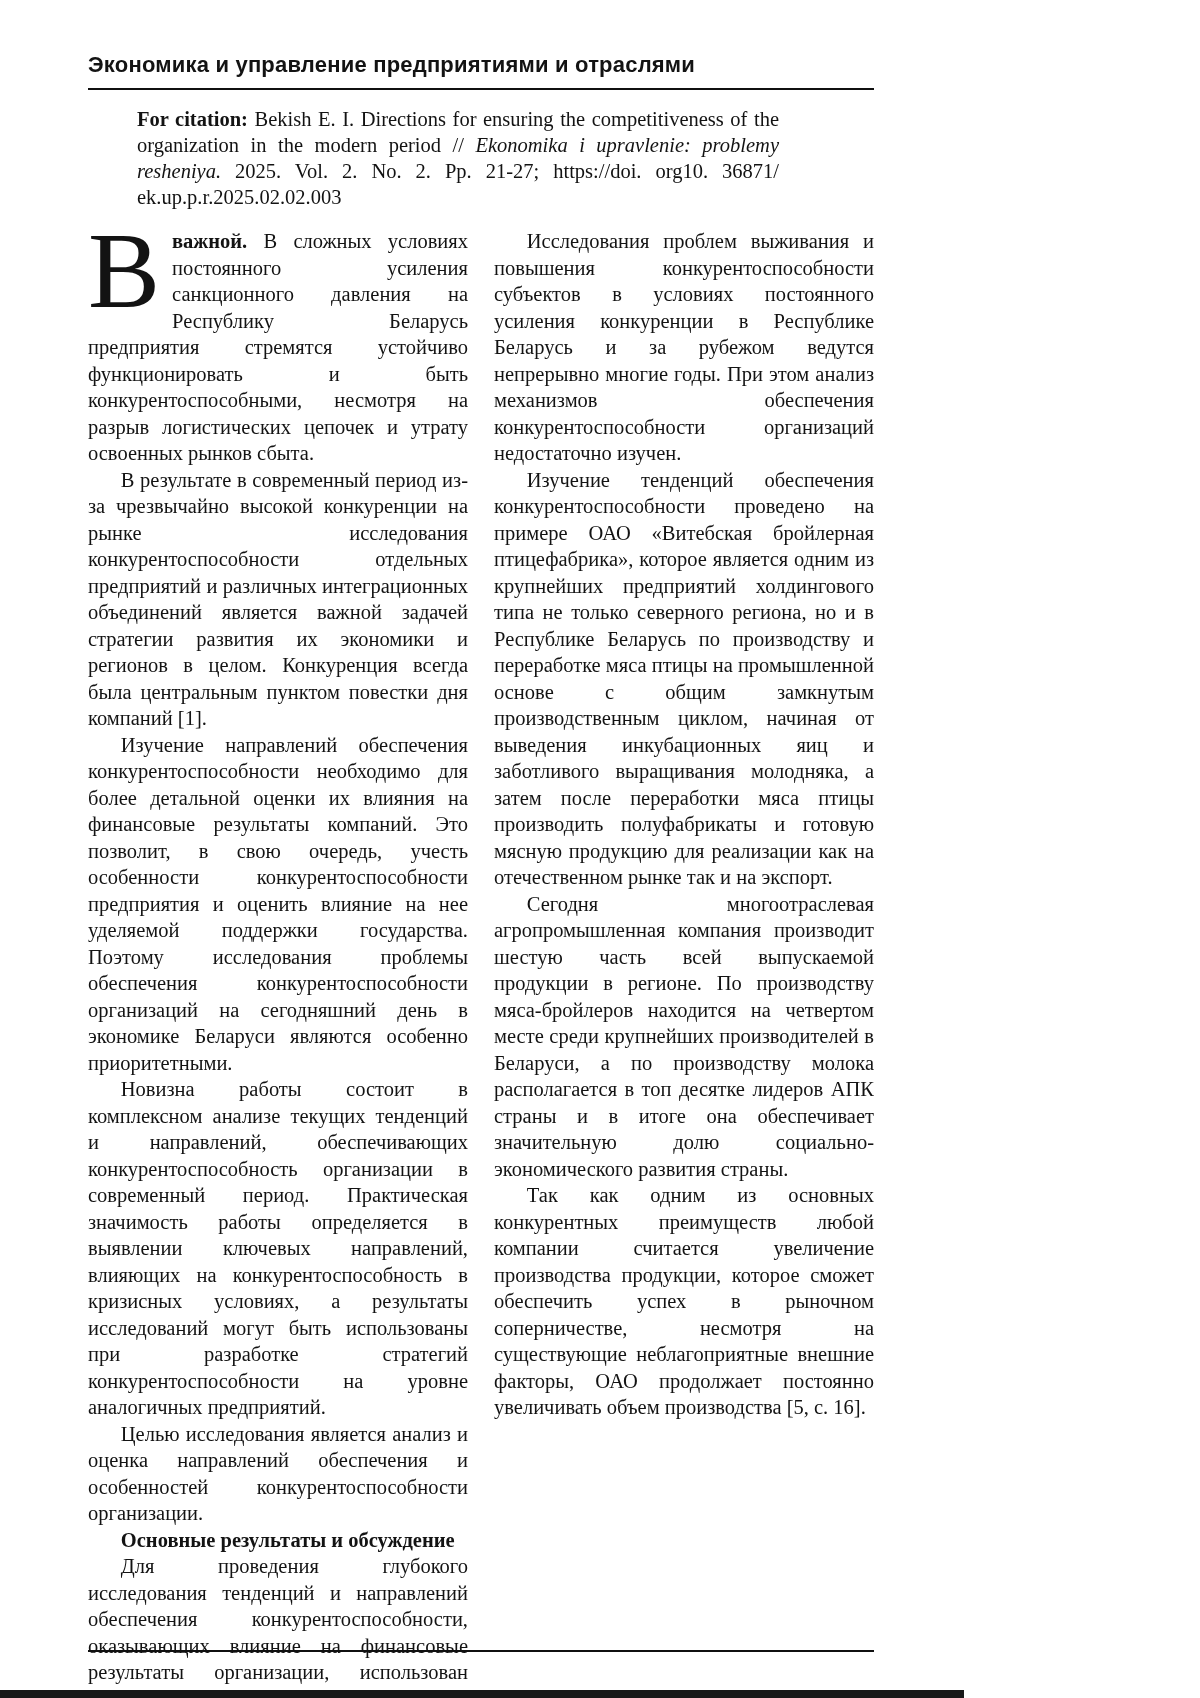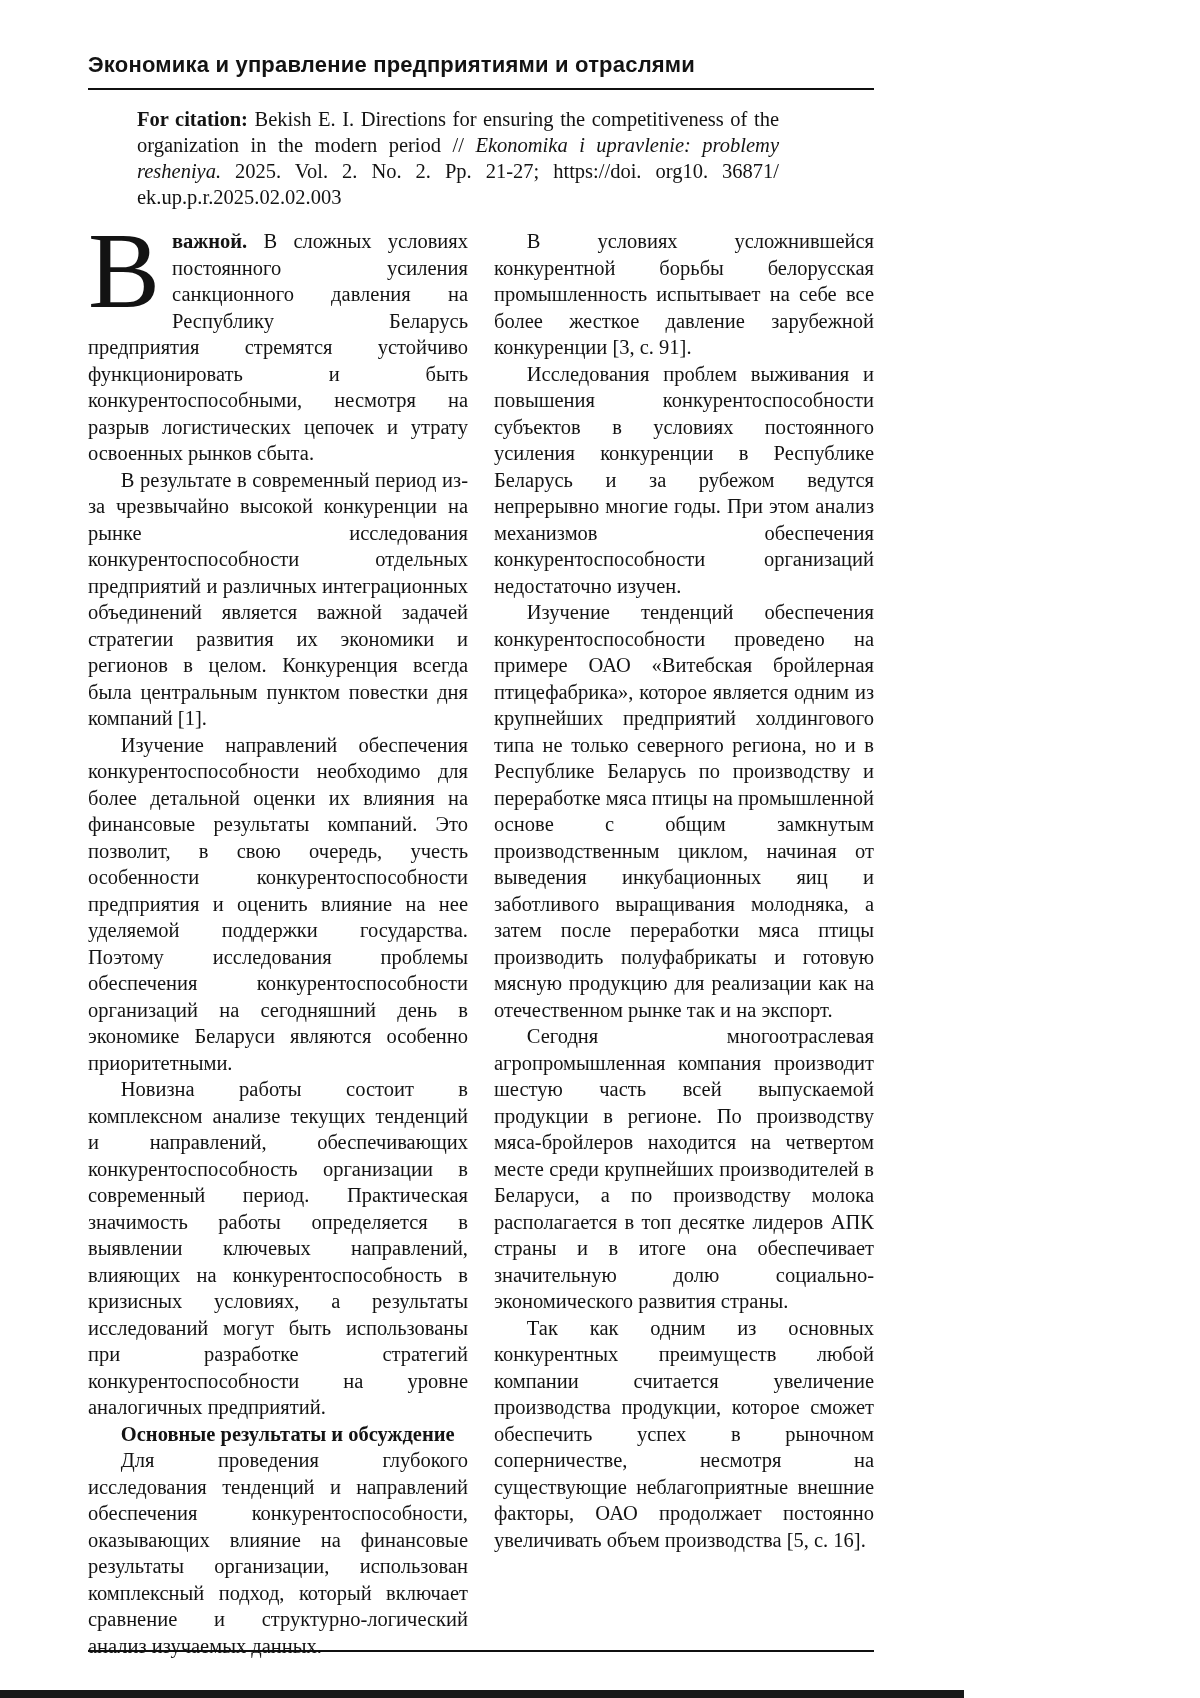--- a/index.html
+++ b/index.html
@@ -86,26 +86,26 @@
 
   <section class="citation"><span class="bold">For citation:</span><span> Bekish E. I. Directions for ensuring the competitiveness of the organization in the modern period // </span><span class="italic">Ekonomika i upravlenie: problemy resheniya.</span><span> 2025. Vol. 2. No. 2. Pp. 21-27; https://doi. org10. 36871/ ek.up.p.r.2025.02.02.003</span></section>
 
   <main class="columns">
 
     <div class="col">
       <p class="para no-indent"><span class="dropcap">В</span><span class="bold">важной.</span><span> В сложных условиях постоянного усиления санкционного давления на Республику Беларусь предприятия стремятся устойчиво функционировать и быть конкурентоспособными, несмотря на разрыв логистических цепочек и утрату освоенных рынков сбыта.</span></p>
       <p class="para">В результате в современный период из-за чрезвычайно высокой конкуренции на рынке исследования конкурентоспособности отдельных предприятий и различных интеграционных объединений является важной задачей стратегии развития их экономики и регионов в целом. Конкуренция всегда была центральным пунктом повестки дня компаний [1].</p>
       <p class="para">Изучение направлений обеспечения конкурентоспособности необходимо для более детальной оценки их влияния на финансовые результаты компаний. Это позволит, в свою очередь, учесть особенности конкурентоспособности предприятия и оценить влияние на нее уделяемой поддержки государства. Поэтому исследования проблемы обеспечения конкурентоспособности организаций на сегодняшний день в экономике Беларуси являются особенно приоритетными.</p>
       <p class="para">Новизна работы состоит в комплексном анализе текущих тенденций и направлений, обеспечивающих конкурентоспособность организации в современный период. Практическая значимость работы определяется в выявлении ключевых направлений, влияющих на конкурентоспособность в кризисных условиях, а результаты исследований могут быть использованы при разработке стратегий конкурентоспособности на уровне аналогичных предприятий.</p>
+      <p class="para">Целью исследования является анализ и оценка направлений обеспечения и особенностей конкурентоспособности организации.</p>
       <p class="para heading">Основные результаты и обсуждение</p>
       <p class="para">Для проведения глубокого исследования тенденций и направлений обеспечения конкурентоспособности, оказывающих влияние на финансовые результаты организации, использован комплексный подход, который включает сравнение и структурно-логический анализ изучаемых данных.</p>
     </div>
 
     <div class="col">
-      <p class="para">В условиях усложнившейся конкурентной борьбы белорусская промышленность испытывает на себе все более жесткое давление зарубежной конкуренции [3, с. 91].</p>
       <p class="para">Исследования проблем выживания и повышения конкурентоспособности субъектов в условиях постоянного усиления конкуренции в Республике Беларусь и за рубежом ведутся непрерывно многие годы. При этом анализ механизмов обеспечения конкурентоспособности организаций недостаточно изучен.</p>
       <p class="para">Изучение тенденций обеспечения конкурентоспособности проведено на примере ОАО «Витебская бройлерная птицефабрика», которое является одним из крупнейших предприятий холдингового типа не только северного региона, но и в Республике Беларусь по производству и переработке мяса птицы на промышленной основе с общим замкнутым производственным циклом, начиная от выведения инкубационных яиц и заботливого выращивания молодняка, а затем после переработки мяса птицы производить полуфабрикаты и готовую мясную продукцию для реализации как на отечественном рынке так и на экспорт.</p>
       <p class="para">Сегодня многоотраслевая агропромышленная компания производит шестую часть всей выпускаемой продукции в регионе. По производству мяса-бройлеров находится на четвертом месте среди крупнейших производителей в Беларуси, а по производству молока располагается в топ десятке лидеров АПК страны и в итоге она обеспечивает значительную долю социально-экономического развития страны.</p>
       <p class="para">Так как одним из основных конкурентных преимуществ любой компании считается увеличение производства продукции, которое сможет обеспечить успех в рыночном соперничестве, несмотря на существующие неблагоприятные внешние факторы, ОАО продолжает постоянно увеличивать объем производства [5, с. 16].</p>
     </div>
 
   </main>
 
   <footer>
     <div class="rule footer-rule"></div>

